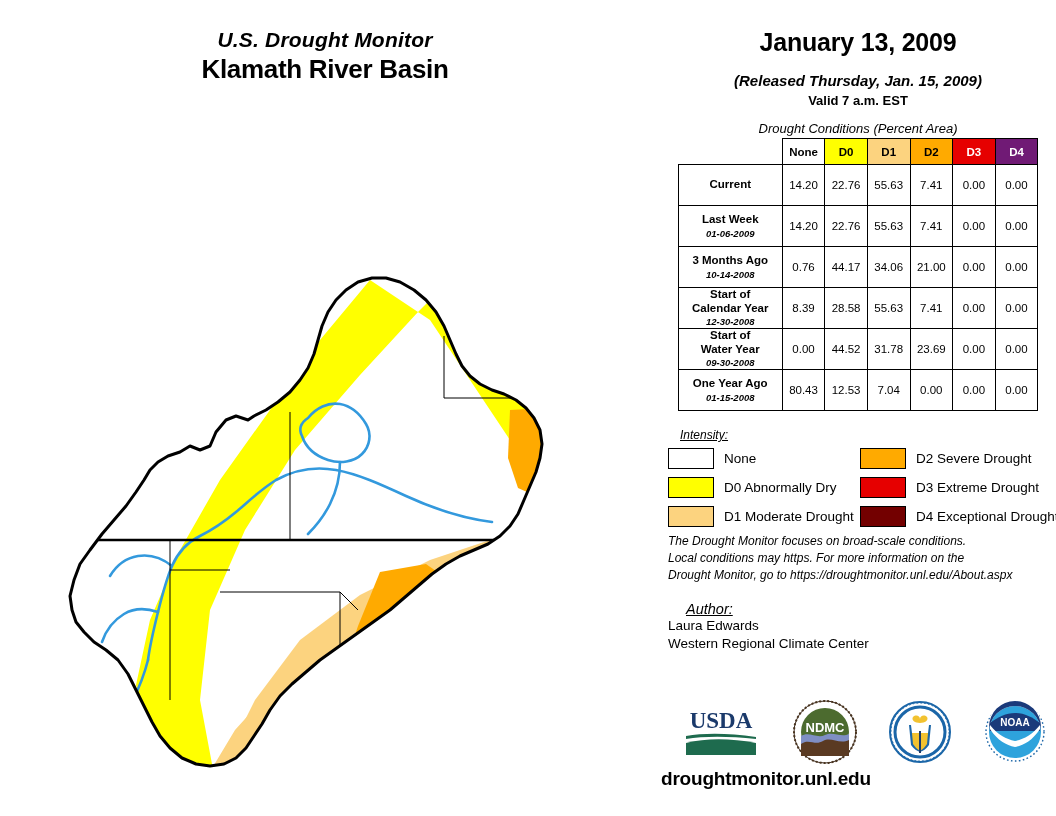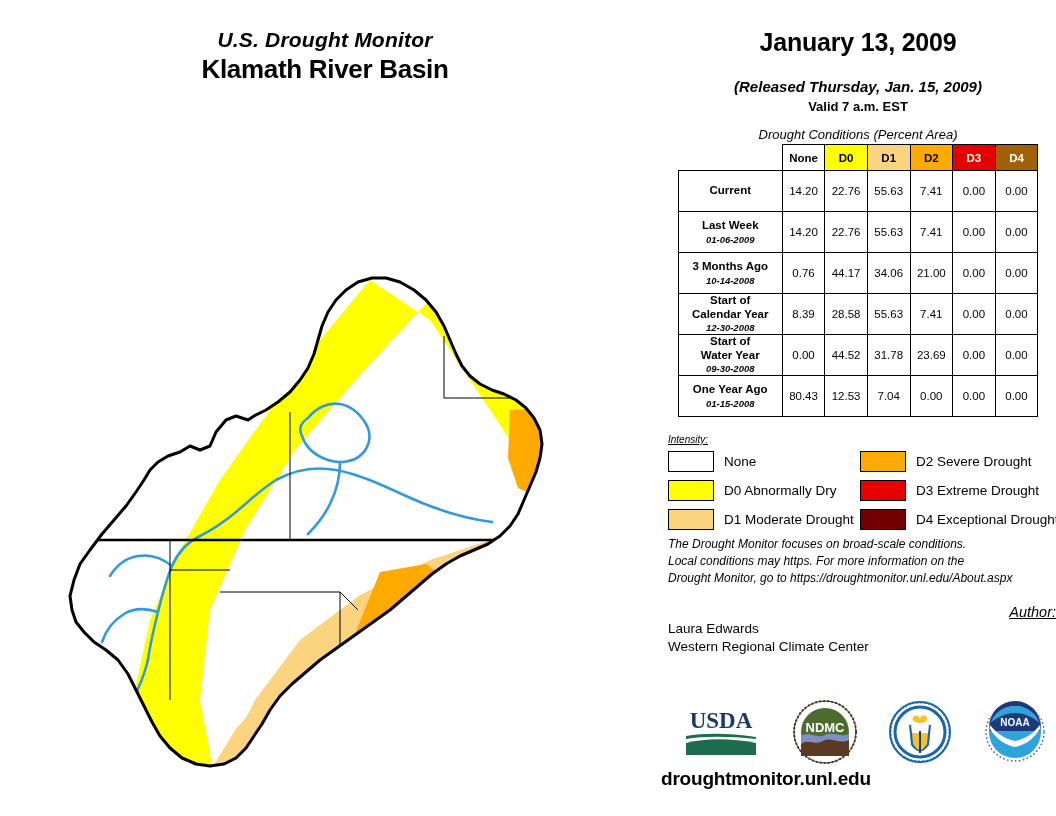--- a/index.html
+++ b/index.html
@@ -22,21 +22,21 @@
 
   
   .map-wrap{position:absolute;left:40px;top:140px;width:620px;height:640px;}
   .map-wrap svg{display:block;width:100%;height:100%;}
 
   
   .right-col{position:absolute;left:660px;top:0;width:396px;height:816px;}
 
   .date-block{text-align:center;padding-top:28px;}
   .date-main{font-size:25px;font-weight:bold;letter-spacing:-.2px;}
-  .date-rel{font-size:15px;font-weight:bold;font-style:italic;margin-top:21px;}
+  .date-rel{font-size:15px;font-weight:bold;font-style:italic;margin-top:15px;}
   .date-valid{font-size:13px;font-weight:bold;margin-top:4px;}
 
   .tbl-caption{
     text-align:center;font-size:13px;font-style:italic;margin-top:13px;margin-bottom:2px;
   }
 
   
   table.dm{
     border-collapse:collapse;margin:0 auto;width:360px;
     table-layout:fixed;
@@ -47,50 +47,49 @@
   }
   table.dm .lbl-col{width:104px;}
   table.dm .dcol{width:42.6px;}
   thead th{height:25px;font-size:13px;font-weight:bold;}
   thead th.spacer{border:none;background:transparent;}
   th.h-none{background:#ffffff;color:#000;}
   th.h-d0{background:#FFFF00;color:#000;}
   th.h-d1{background:#FCD37F;color:#000;}
   th.h-d2{background:#FFAA00;color:#000;}
   th.h-d3{background:#E60000;color:#fff;}
-  th.h-d4{background:#a16207;color:#fff;}
+  th.h-d4{background:#701a75;color:#fff;}
 
   tbody tr{height:41px;}
   td.rowlabel{font-weight:bold;font-size:12px;line-height:1.18;padding:2px 4px;}
   td.rowlabel .sub{display:block;font-size:9.5px;font-style:italic;font-weight:bold;margin-top:1px;}
   td.val{font-size:12.5px;}
 
   
   .intensity-head{
-    margin-top:17px;margin-left:8px;font-size:10px;font-style:italic;
+    margin-top:17px;margin-left:20px;font-size:12px;font-style:italic;
     text-decoration:underline;
   }
   .legend-grid{
     margin-top:6px;margin-left:8px;display:grid;
     grid-template-columns:192px 192px;row-gap:8px;
   }
   .legend-item{display:flex;align-items:center;}
   .swatch{
     width:44px;height:19px;border:1.3px solid #000;flex:0 0 auto;
   }
   .legend-label{margin-left:10px;font-size:13.5px;white-space:nowrap;}
 
   
   .disclaimer{
     margin-top:6px;margin-left:8px;font-size:12px;font-style:italic;line-height:1.42;
   }
   .author-head{
     margin-top:17px;margin-left:26px;font-size:14.5px;font-style:italic;
     text-decoration:underline;
-    text-align:right;
   }
   .author-line{margin-left:8px;font-size:13.5px;line-height:1.35;}
   .author-line:first-of-type{margin-top:3px;}
 
   
   .logos{
     position:absolute;left:0;top:692px;width:396px;height:84px;
     display:flex;align-items:center;justify-content:space-around;padding:0 6px;
   }
   .logo{flex:0 0 auto;}

